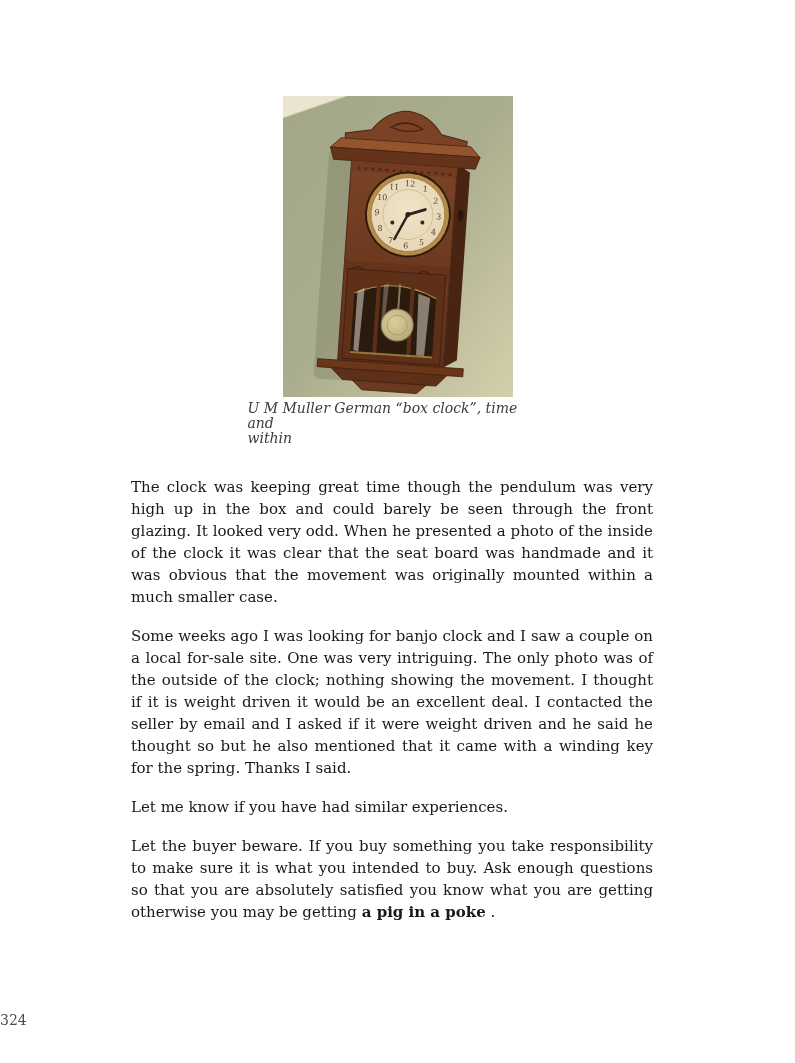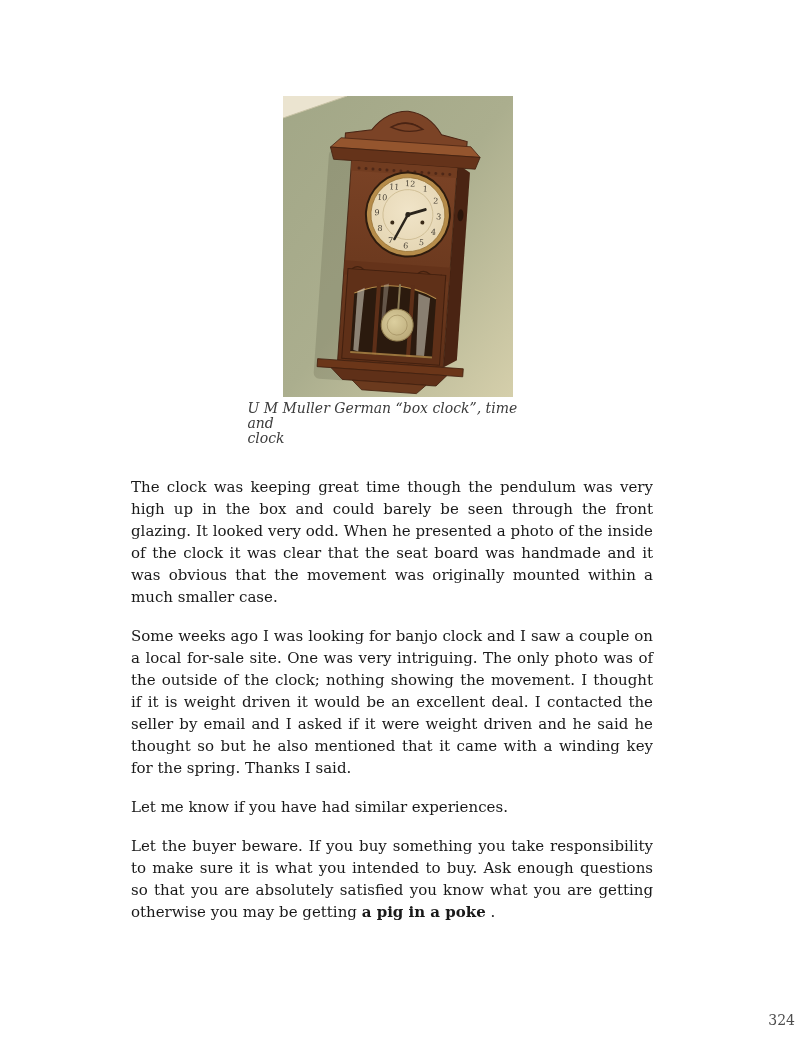--- a/index.html
+++ b/index.html
@@ -36,21 +36,21 @@
   .body-text p{
     margin:0 12px 17px 0;
     font-size:15px;
     line-height:22px;
     text-align:justify;
   }
   .bold-phrase{font-weight:bold;}
   .page-number{
     position:absolute;
     left:0;right:0;top:1012px;
-    text-align:right;
+    text-align:left;
     font-size:14px;
     color:#4d4d4d;
   }
   .dial-num{
     font-family:"DejaVu Serif",serif;
     font-size:8px;
     fill:#4a4338;
     text-anchor:middle;
   }
 </style>
@@ -178,21 +178,21 @@
           <g>
             <polygon points="42,268 188,268 188,276 42,276" fill="#6b3619" stroke="#42200f" stroke-width="0.8"></polygon>
             <polygon points="56,276 172,276 162,287 68,287" fill="#5f3018" stroke="#42200f" stroke-width="0.8"></polygon>
             <polygon points="78,287 152,287 143,296 88,296" fill="#6b3a1e" stroke="#42200f" stroke-width="0.8"></polygon>
           </g>
         </g>
       </svg>
     </div>
     <figcaption class="caption">
       <span>U M Muller German “box clock”, time and</span><br>
-      <span>clock</span>
+      <span>within</span>
     </figcaption>
   </figure>
 
   <div class="body-text">
     <p>The clock was keeping great time though the pendulum was very high up in the box and could barely be seen through the front glazing. It looked very odd. When he presented a photo of the inside of the clock it was clear that the seat board was handmade and it was obvious that the movement was originally mounted within a much smaller case.</p>
     <p>Some weeks ago I was looking for banjo clock and I saw a couple on a local for-sale site. One was very intriguing. The only photo was of the outside of the clock; nothing showing the movement. I thought if it is weight driven it would be an excellent deal. I contacted the seller by email and I asked if it were weight driven and he said he thought so but he also mentioned that it came with a winding key for the spring. Thanks I said.</p>
     <p>Let me know if you have had similar experiences.</p>
     <p><span>Let the buyer beware. If you buy something you take responsibility to make sure it is what you intended to buy. Ask enough questions so that you are absolutely satisfied you know what you are getting otherwise you may be getting </span><span class="bold-phrase">a pig in a poke</span><span> .</span></p>
   </div>
 

